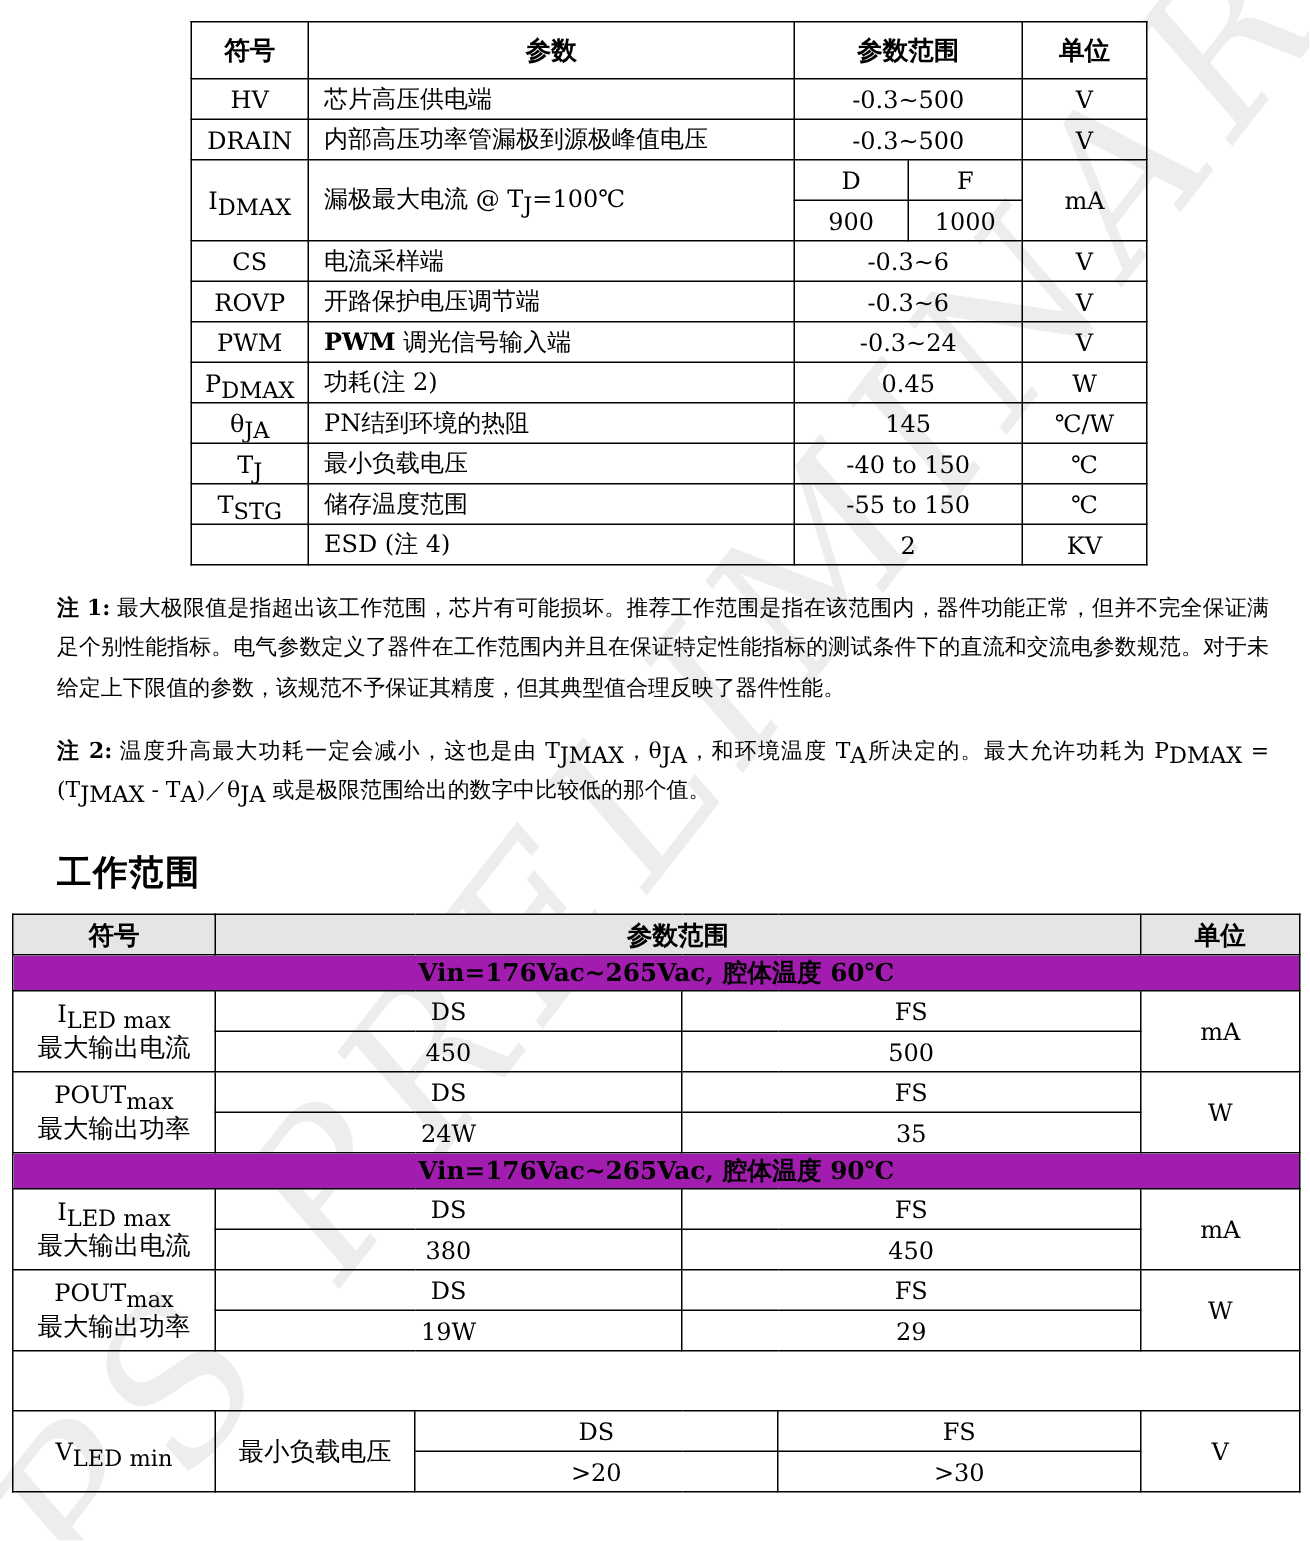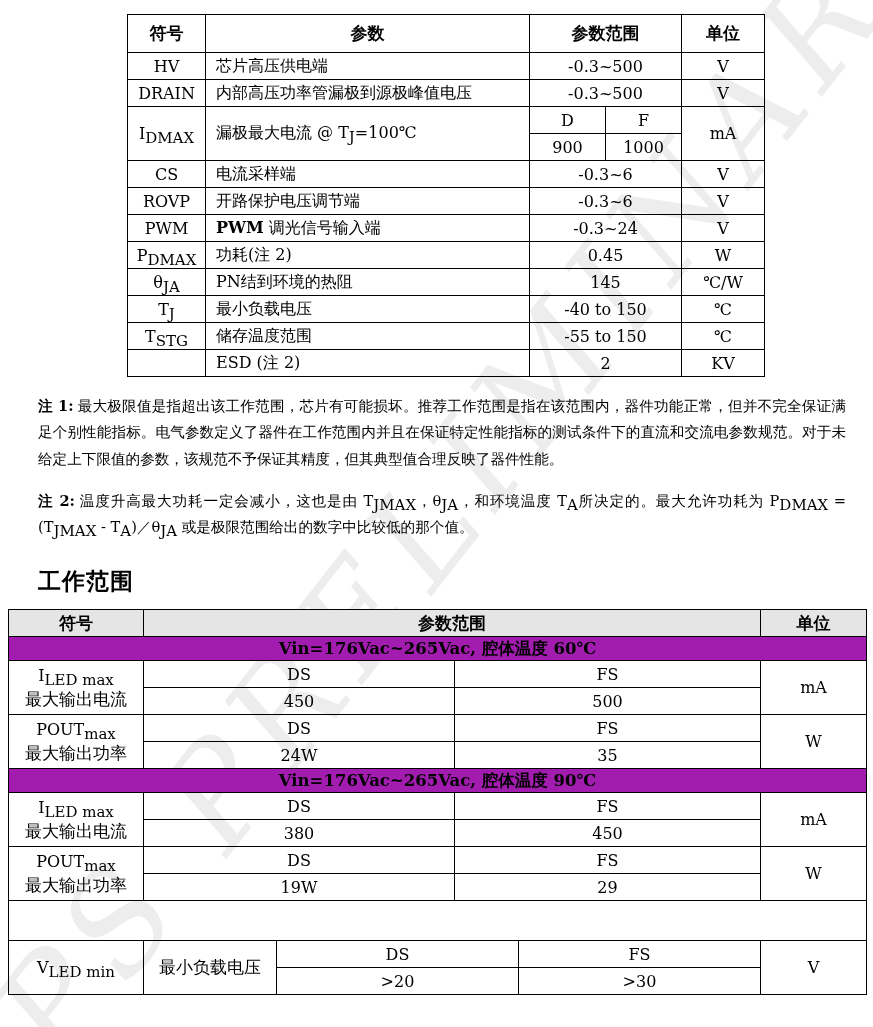--- a/index.html
+++ b/index.html
@@ -120,21 +120,21 @@
         <td>℃</td>
       </tr>
       <tr>
         <td class="sym">T<sub>STG</sub></td>
         <td class="param">储存温度范围</td>
         <td colspan="2">-55 to 150</td>
         <td>℃</td>
       </tr>
       <tr>
         <td class="sym"></td>
-        <td class="param">ESD (注 2)</td>
+        <td class="param">ESD (注 4)</td>
         <td colspan="2">2</td>
         <td>KV</td>
       </tr>
     </tbody>
       </table>
 
     <div class="notes">
       <p><b class="nlabel">注 1:</b><span>最大极限值是指超出该工作范围，芯片有可能损坏。推荐工作范围是指在该范围内，器件功能正常，但并不完全保证满足个别性能指标。电气参数定义了器件在工作范围内并且在保证特定性能指标的测试条件下的直流和交流电参数规范。对于未给定上下限值的参数，该规范不予保证其精度，但其典型值合理反映了器件性能。</span></p>
       <p><b class="nlabel">注 2:</b><span>温度升高最大功耗一定会减小，这也是由 T<sub>JMAX</sub>，θ<sub>JA</sub>，和环境温度 T<sub>A</sub>所决定的。最大允许功耗为 P<sub>DMAX</sub> = (T<sub>JMAX</sub> - T<sub>A</sub>)／θ<sub>JA</sub> 或是极限范围给出的数字中比较低的那个值。</span></p>
     </div>

